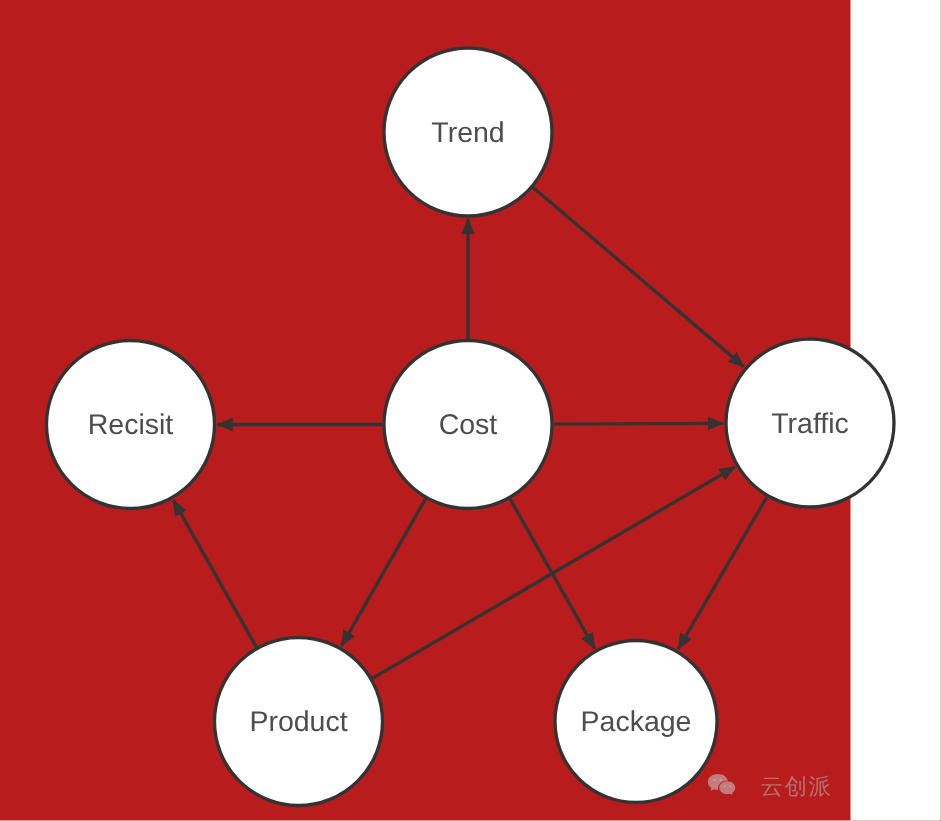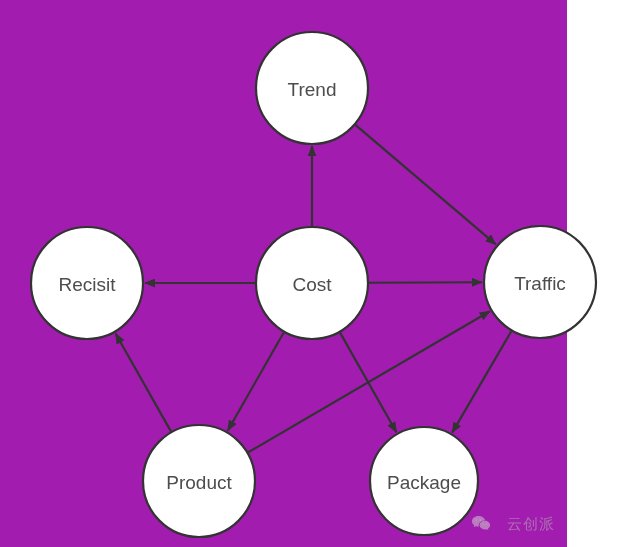--- a/index.html
+++ b/index.html
@@ -10,21 +10,21 @@
   body {
     width: 627px;
     height: 547px;
     font-family: "Liberation Sans", sans-serif;
     overflow: hidden;
   }
   #diagram-canvas {
     position: relative;
     width: 567px;
     height: 547px;
-    background: #a21caf;
+    background: #b91c1c;
   }
   #graph-svg {
     position: absolute;
     top: 0;
     left: 0;
     width: 627px;
     height: 547px;
   }
   .node-circle {
     fill: #ffffff;

